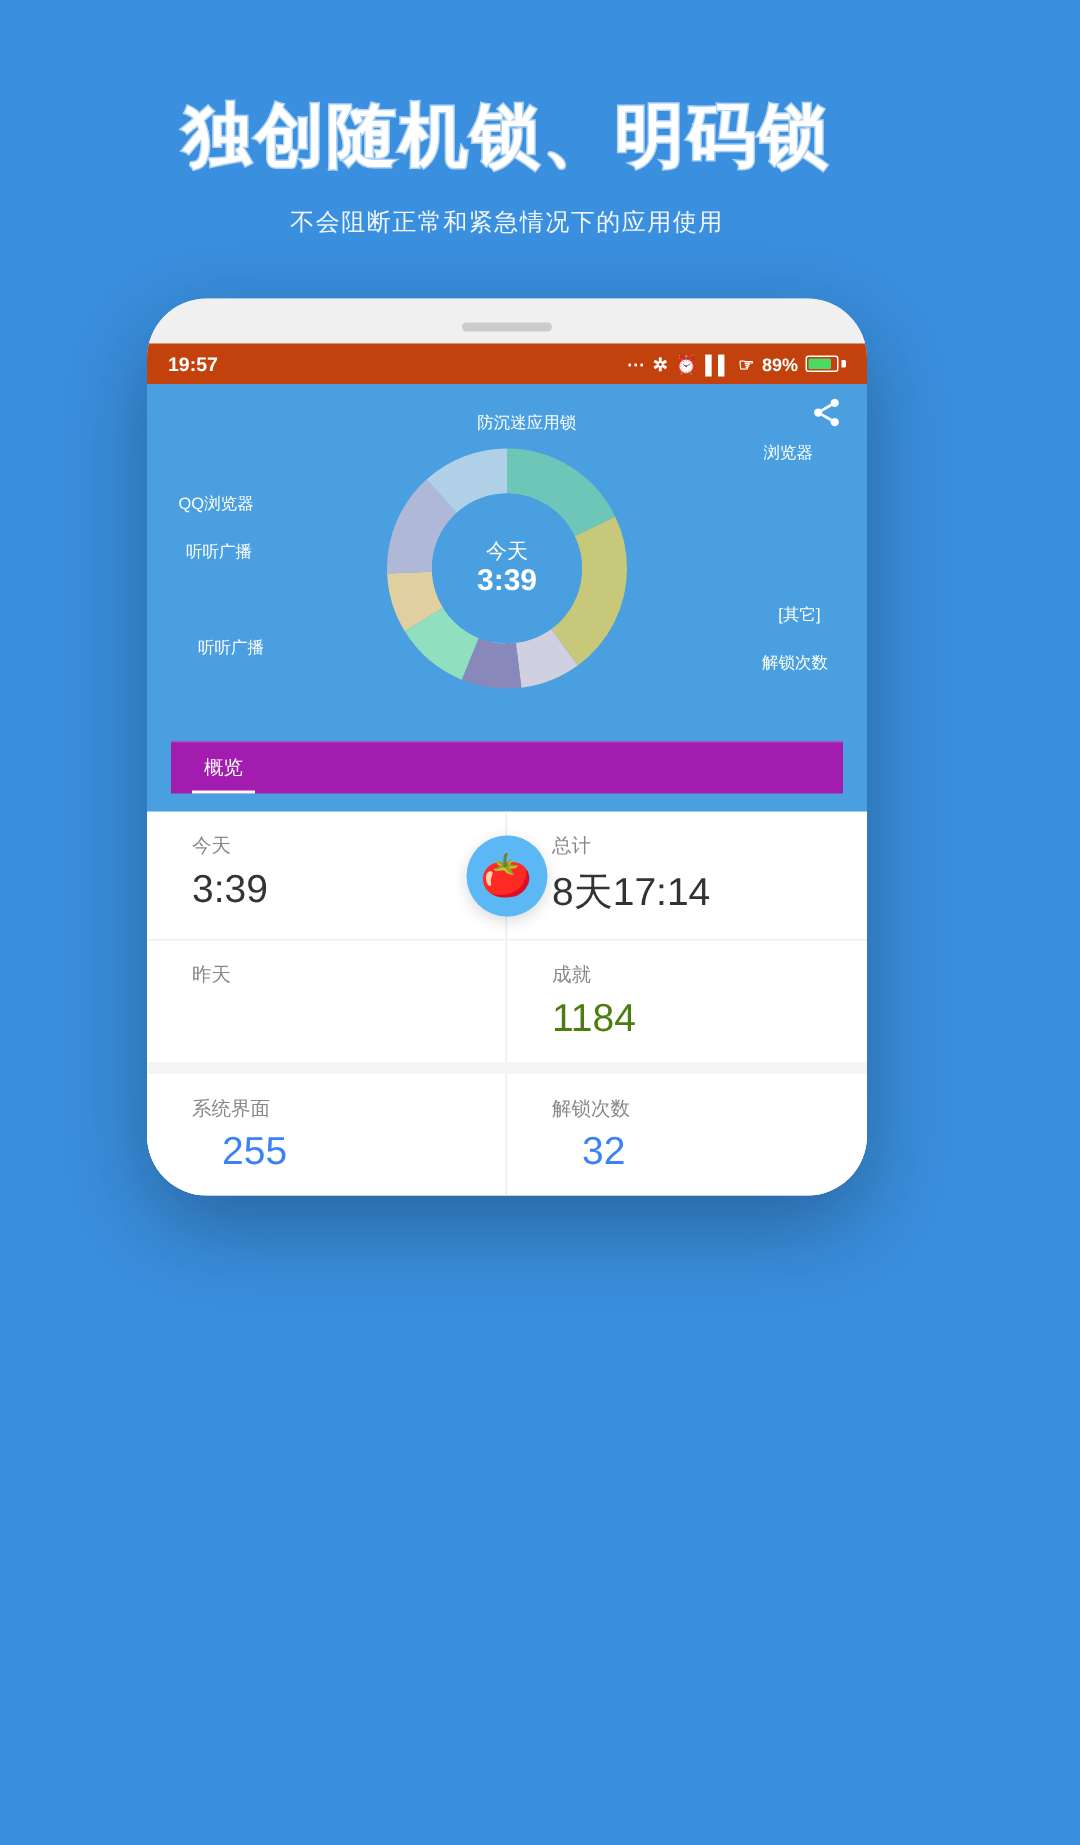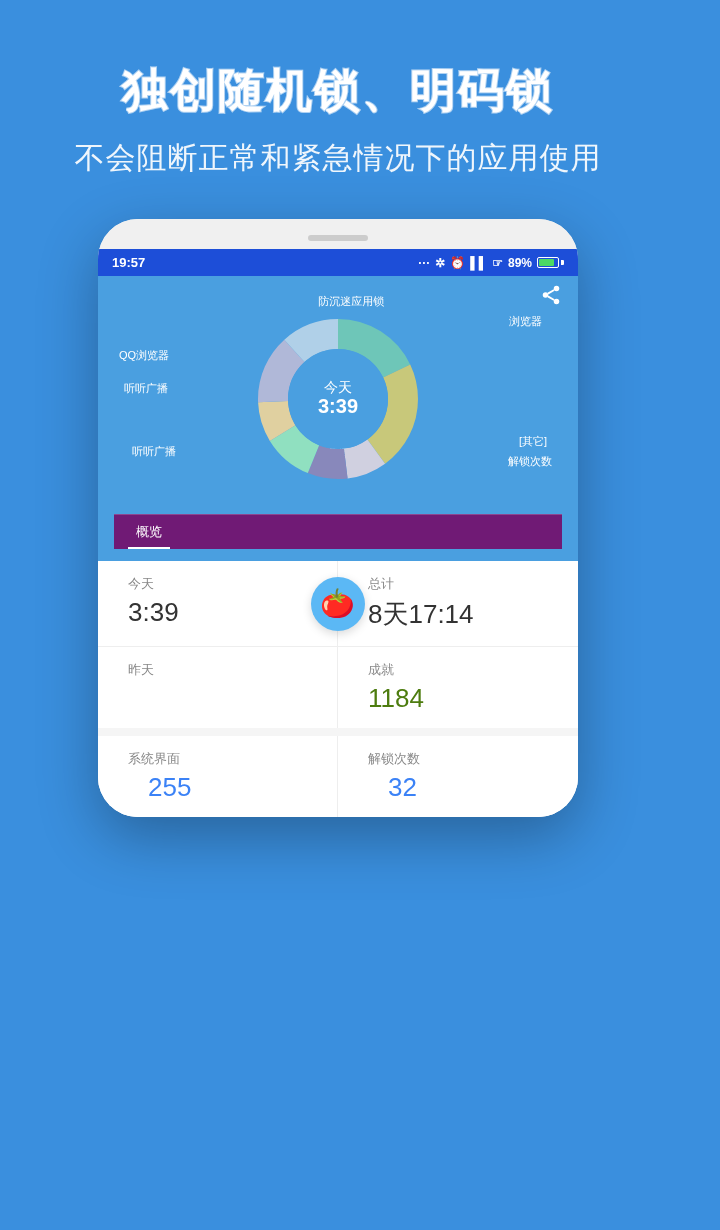--- a/index.html
+++ b/index.html
@@ -20,21 +20,21 @@
     .main-title {
       font-size: 46px;
       font-weight: bold;
       color: white;
       text-shadow: 0 0 0 2px rgba(255,255,255,0.3);
       -webkit-text-stroke: 2px rgba(255,255,255,0.6);
       letter-spacing: 2px;
       margin-bottom: 16px;
     }
     .sub-title {
-      font-size: 30px;
+      font-size: 16px;
       color: white;
       opacity: 0.92;
       letter-spacing: 1px;
     }
 
     
     .phone-mockup {
       width: 480px;
       margin: 10px auto 0;
       background: #f0f0f0;
@@ -54,21 +54,21 @@
     .phone-speaker {
       width: 60px;
       height: 6px;
       background: #ccc;
       border-radius: 3px;
       margin: 6px auto 8px;
     }
 
     
     .status-bar {
-      background: #1d4ed8;
+      background: #c2410c;
       display: flex;
       justify-content: space-between;
       align-items: center;
       padding: 6px 14px;
       color: white;
       font-size: 13px;
       font-weight: 600;
     }
     .status-right {
       display: flex;
@@ -137,21 +137,21 @@
     }
 
     
     .donut-svg {
       width: 200px;
       height: 200px;
     }
 
     
     .app-tab-bar {
-      background: #701a75;
+      background: #a21caf;
       display: flex;
       justify-content: flex-start;
       padding: 4px 14px 0;
       border-top: 1px solid rgba(255,255,255,0.2);
     }
     .app-tab {
       color: white;
       font-size: 13px;
       padding: 4px 8px 6px;
       opacity: 0.7;
@@ -328,21 +328,21 @@
           <circle cx="18" cy="19" r="3"></circle>
           <line x1="8.59" y1="13.51" x2="15.42" y2="17.49" stroke="white" stroke-width="2"></line>
           <line x1="15.41" y1="6.51" x2="8.59" y2="10.49" stroke="white" stroke-width="2"></line>
         </svg>
       </div>
 
       <div class="chart-area">
 
         <div class="chart-label" style="top:10px;left:50%;transform:translateX(-30%);">防沉迷应用锁</div>
         <div class="chart-label" style="top:30px;right:20px;">浏览器</div>
-        <div class="chart-label" style="bottom:65px;right:15px;">[其它]</div>
+        <div class="chart-label" style="bottom:77px;right:15px;">[其它]</div>
         <div class="chart-label" style="bottom:45px;right:10px;">解锁次数</div>
         <div class="chart-label" style="bottom:55px;left:50%;transform:translateX(-50%);">微信</div>
         <div class="chart-label" style="bottom:55px;left:18px;">听听广播</div>
         <div class="chart-label" style="top:45%;left:10px;transform:translateY(-50%);">听听广播</div>
         <div class="chart-label" style="top:28%;left:5px;">QQ浏览器</div>
 
         <div class="donut-container">
           <svg class="donut-svg" viewBox="0 0 200 200">
 
             <circle cx="100" cy="100" r="65" fill="none" stroke="#6ec6b8" stroke-width="30" stroke-dasharray="73 408" stroke-dashoffset="0" transform="rotate(-90 100 100)"></circle>

